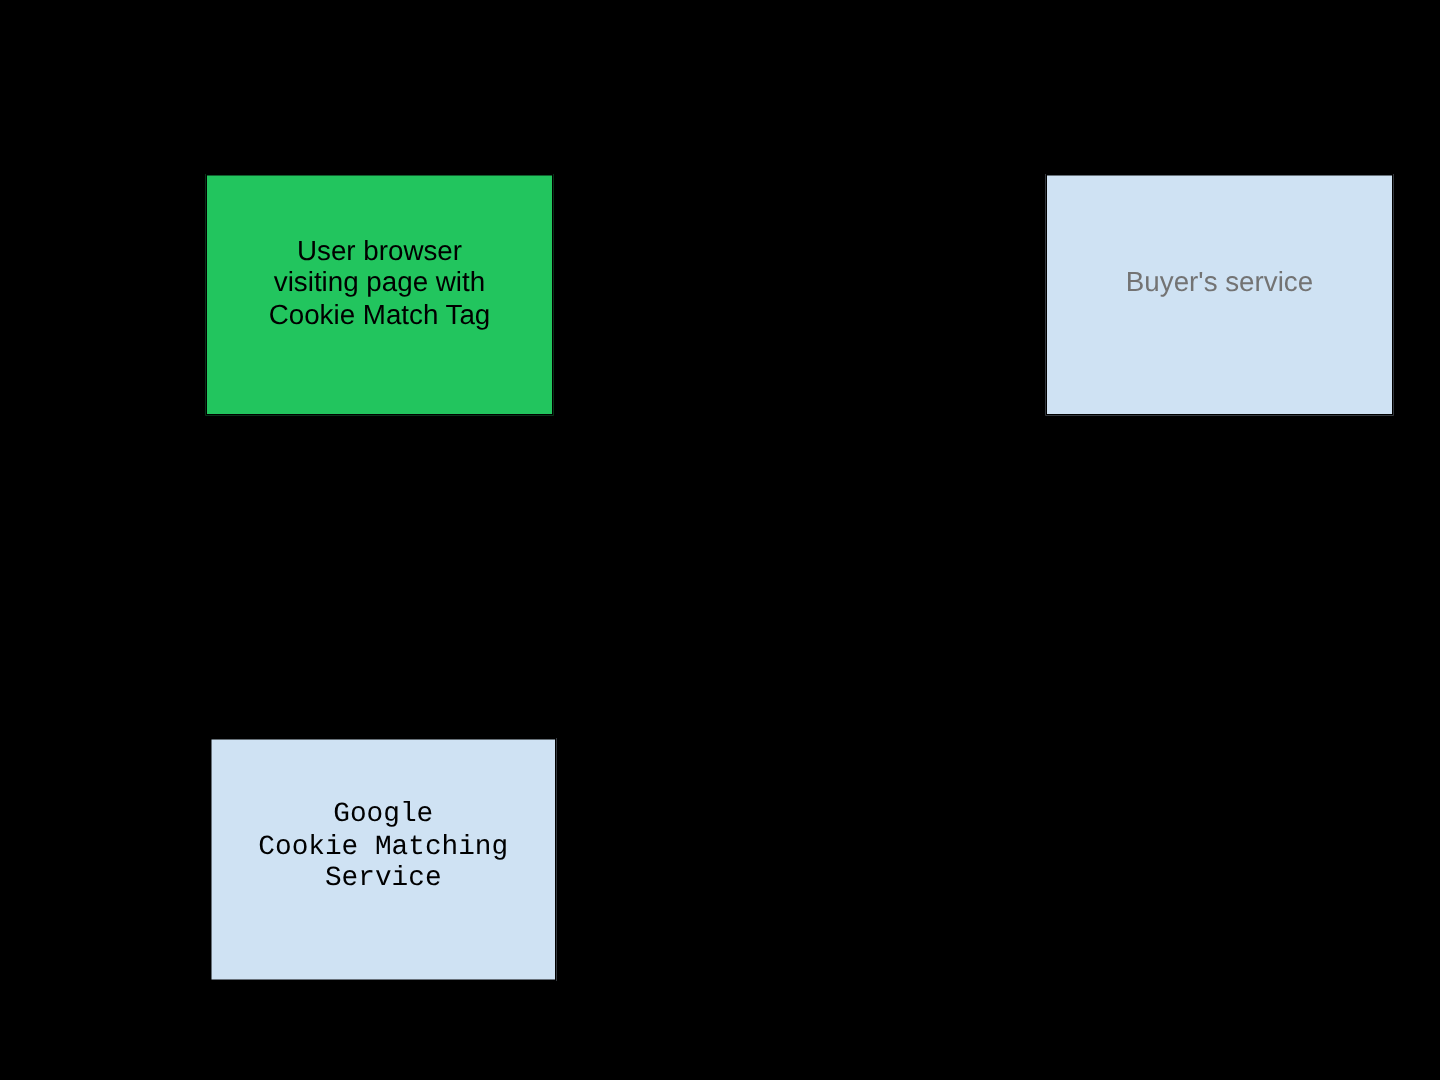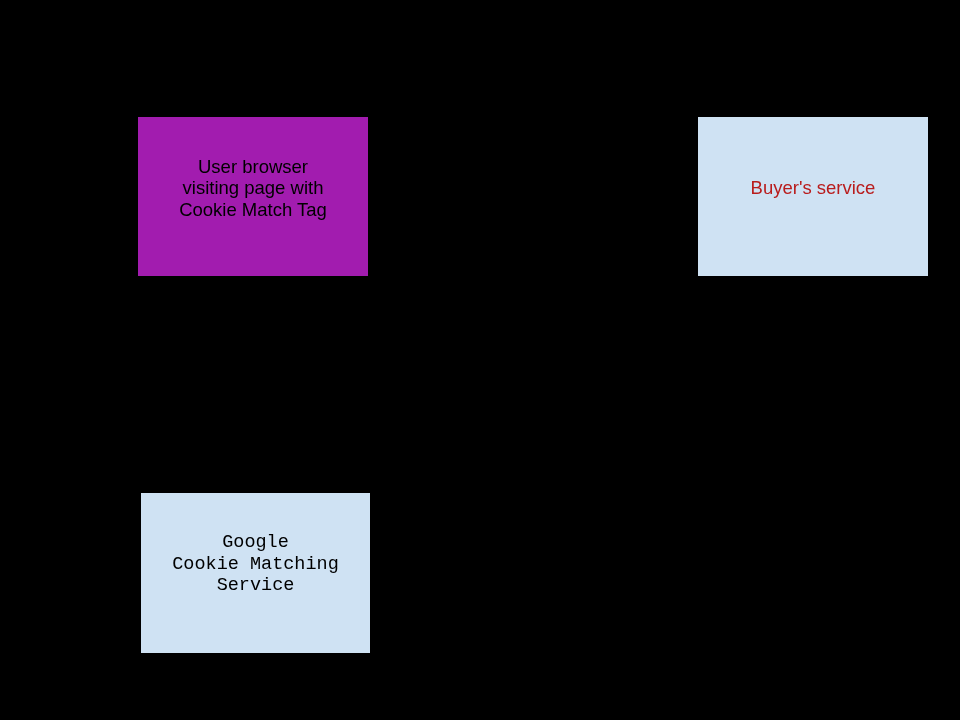--- a/index.html
+++ b/index.html
@@ -54,27 +54,27 @@
     top: 492px;
     width: 231px;
     height: 162px;
   }
 </style>
 </head>
 <body style="background: rgb(0, 0, 0);">
 
 <div class="canvas">
 
-  <div class="node" id="node-user-browser" style="background: #a21caf; border-color: rgb(0, 0, 0); color: rgb(0, 0, 0);">
+  <div class="node" id="node-user-browser" style="background: #22c55e; border-color: rgb(0, 0, 0); color: rgb(0, 0, 0);">
     <span class="node-label">User browser
 visiting page with
 Cookie Match Tag</span>
   </div>
 
-  <div class="node" id="node-buyers-service" style="background: rgb(207, 226, 243); border-color: rgb(0, 0, 0); color: #b91c1c;">
+  <div class="node" id="node-buyers-service" style="background: rgb(207, 226, 243); border-color: rgb(0, 0, 0); color: #737373;">
     <span class="node-label">Buyer's service</span>
   </div>
 
   <div class="node" id="node-google-cookie-matching" style="background: rgb(207, 226, 243); border-color: rgb(0, 0, 0); color: rgb(0, 0, 0); font-family: Liberation Mono, monospace;">
     <span class="node-label">Google
 Cookie Matching
 Service</span>
   </div>
 
 </div>

